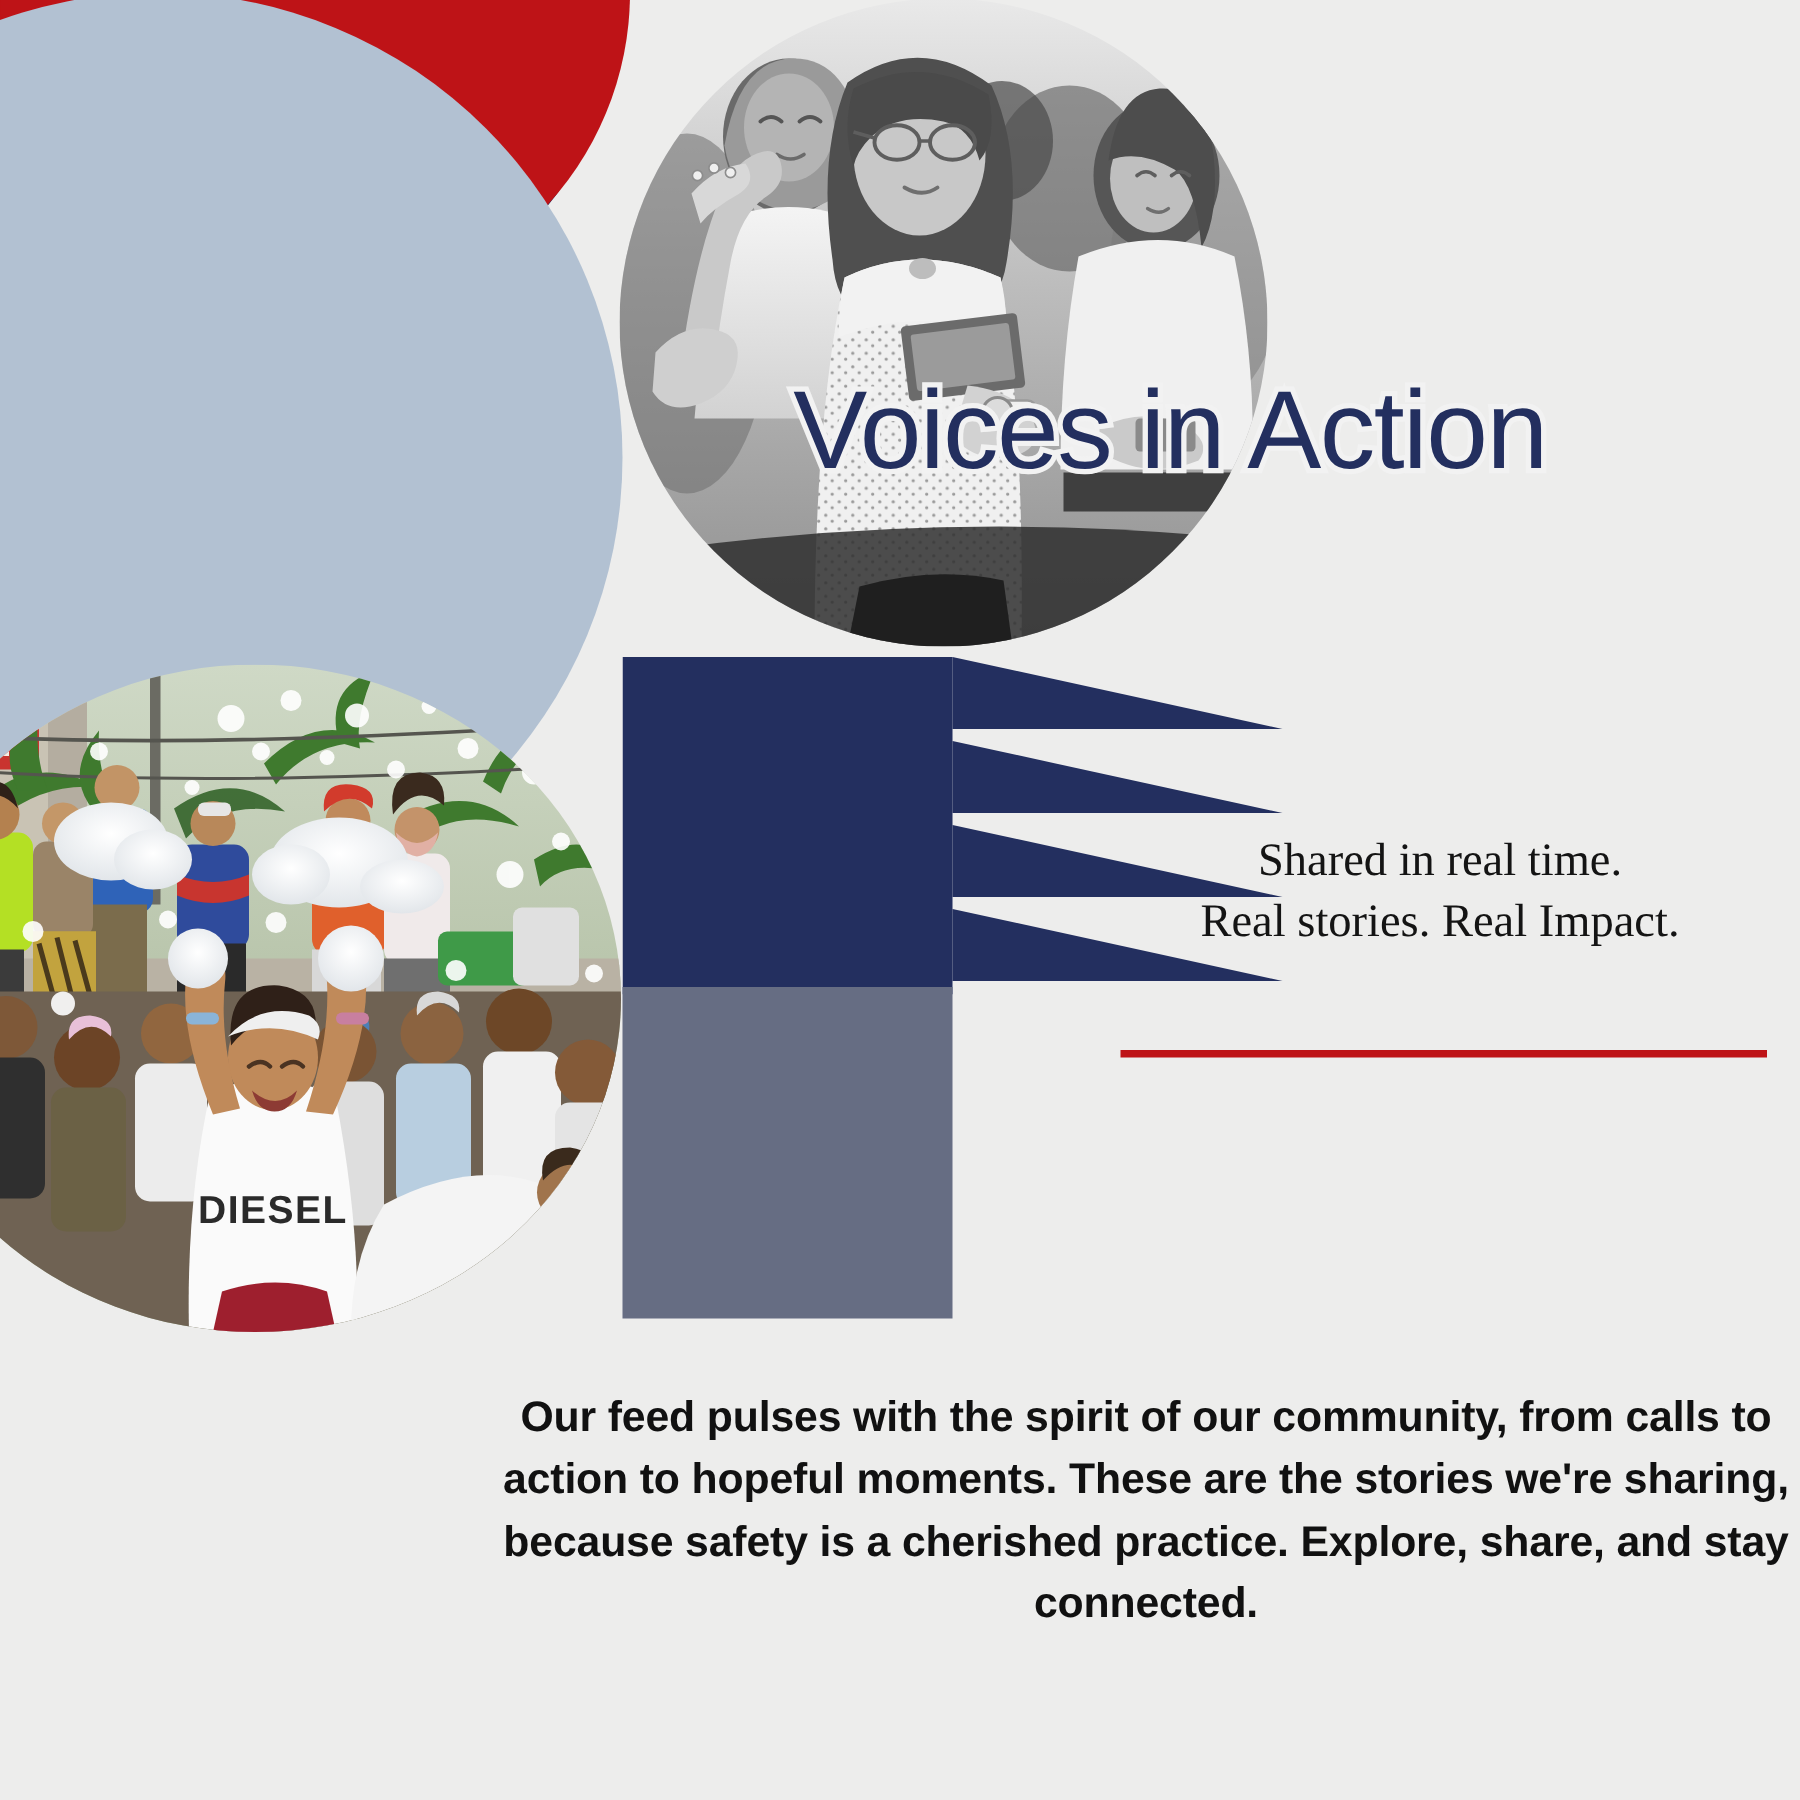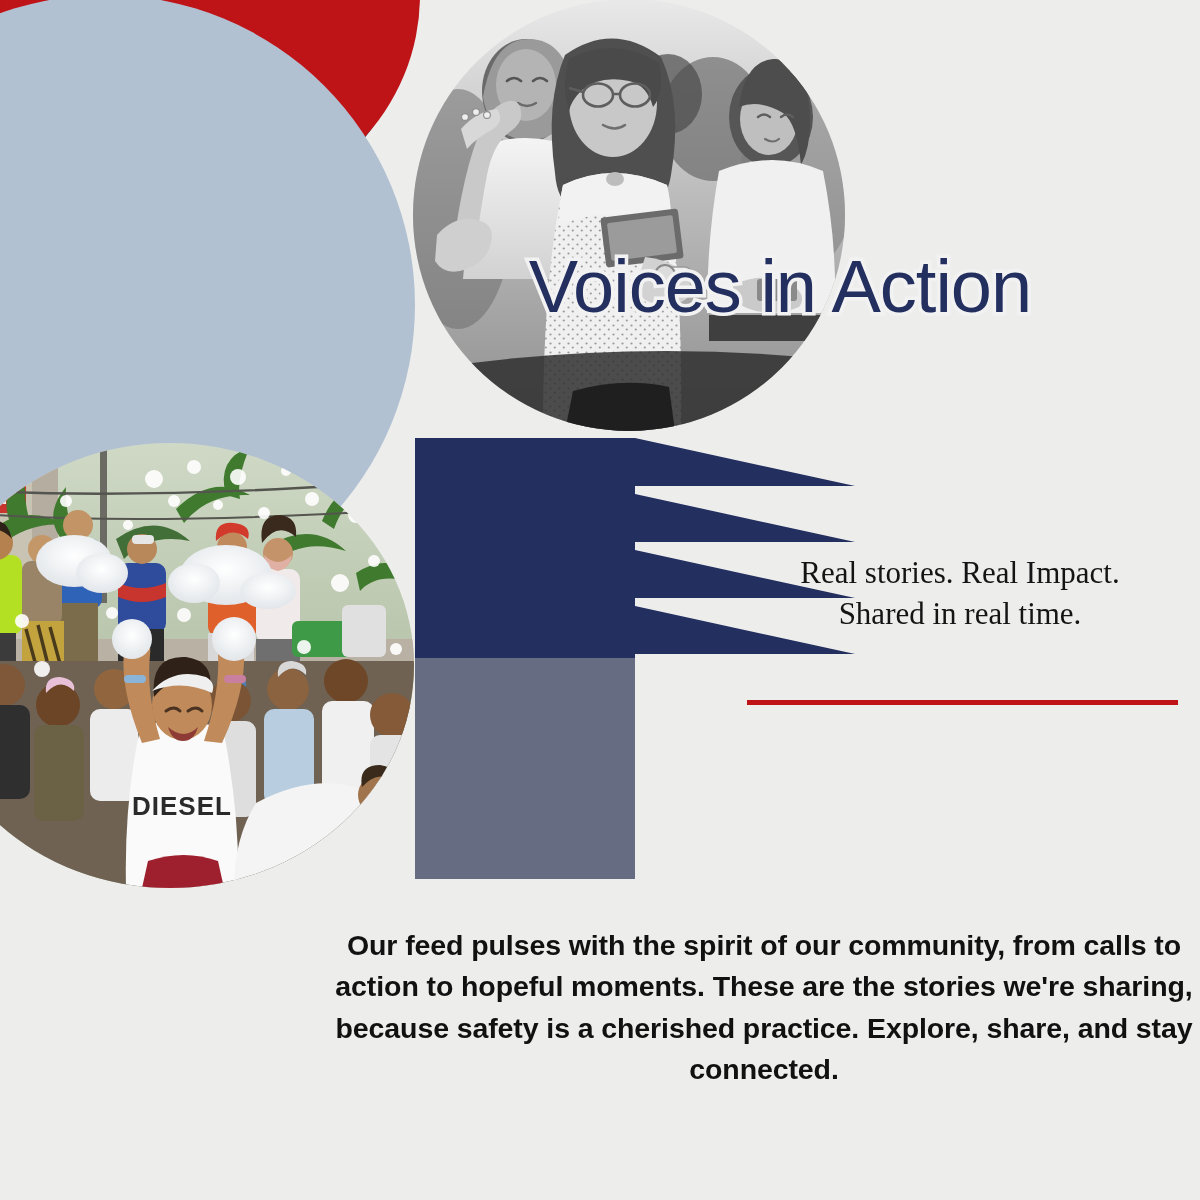--- a/index.html
+++ b/index.html
@@ -410,19 +410,19 @@
     </svg>
   </div>
 
   <div id="grey-block"></div>
 
   <div id="red-rule"></div>
 
   <h1 id="title">Voices in Action</h1>
 
   <div id="tagline">
+    <div>Shared in real time.</div>
     <div>Real stories. Real Impact.</div>
-    <div>Shared in real time.</div>
   </div>
 
   <p id="body-text">Our feed pulses with the spirit of our community, from calls to action to hopeful moments. These are the stories we're sharing, because safety is a cherished practice. Explore, share, and stay connected.</p>
 
 </div>
 
 </body></html>

